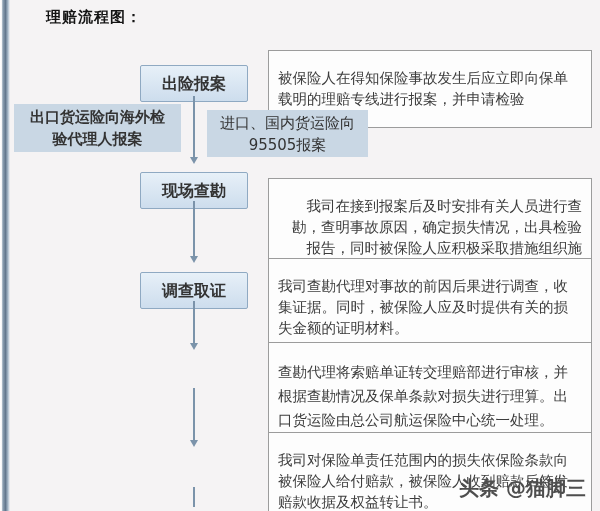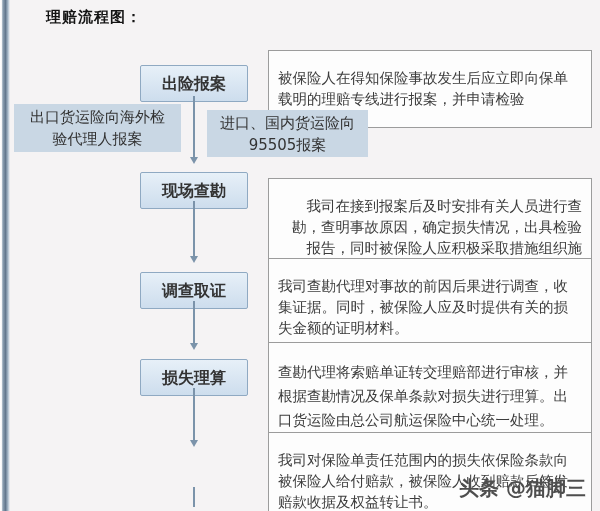--- a/index.html
+++ b/index.html
@@ -52,36 +52,35 @@
 
 <div class="page">
 
   <div class="left-bar"></div>
 
   <div class="page-title">理赔流程图：</div>
 
   <div class="step-box" style="top:57px;">出险报案</div>
   <div class="desc-box" style="top:50px;">被保险人在得知保险事故发生后应立即向保单载明的理赔专线进行报案，并申请检验</div>
 
-  <div class="branch-box" style="left:14px; top:104px; width:167px; height:48px; padding:2px 14px;">出口货运险向海外检验代理人报案</div>
+  <div class="branch-box" style="left:14px; top:104px; width:167px; height:48px; padding:2px 14px;font-weight:bold;">出口货运险向海外检验代理人报案</div>
   <div class="branch-box" style="left:207px; top:110px; width:161px; height:47px; padding:2px 11px;">进口、国内货运险向95505报案</div>
 
   <div class="connector arrow" style="top:96px; height:62px;"></div>
 
   <div class="step-box" style="top:164px;">现场查勘</div>
   <div class="desc-box" style="top:178px;text-align:right;">我司在接到报案后及时安排有关人员进行查勘，查明事故原因，确定损失情况，出具检验报告，同时被保险人应积极采取措施组织施救，减少损失。</div>
 
   <div class="connector arrow" style="top:201px; height:56px;"></div>
 
   <div class="step-box" style="top:264px;">调查取证</div>
   <div class="desc-box" style="top:258px;">我司查勘代理对事故的前因后果进行调查，收集证据。同时，被保险人应及时提供有关的损失金额的证明材料。</div>
 
   <div class="connector arrow" style="top:301px; height:43px;"></div>
 
-  <div class="step-box" style="top:351px;">损失理算</div>
   <div class="desc-box" style="top:342px; line-height:24px;">查勘代理将索赔单证转交理赔部进行审核，并根据查勘情况及保单条款对损失进行理算。出口货运险由总公司航运保险中心统一处理。</div>
 
   <div class="connector arrow" style="top:388px; height:53px;"></div>
 
   <div class="desc-box" style="top:432px;">我司对保险单责任范围内的损失依保险条款向被保险人给付赔款，被保险人收到赔款后签发赔款收据及权益转让书。</div>
 
   <div class="connector" style="top:487px; height:20px;"></div>
 
   <div class="watermark">头条 @猫脚三</div>
 

